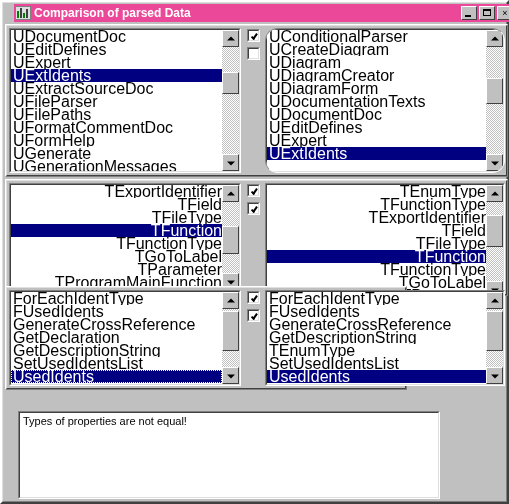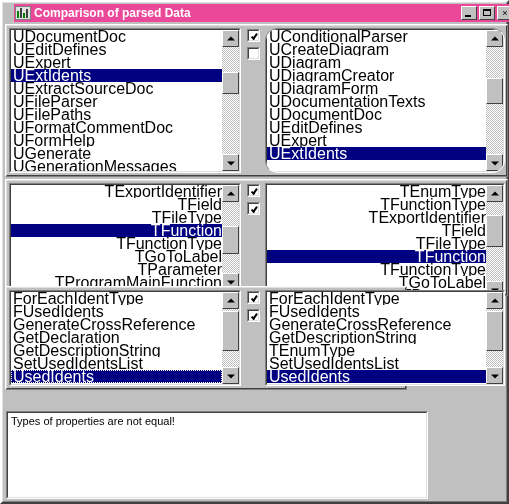--- a/index.html
+++ b/index.html
@@ -285,21 +285,21 @@
   }
   .tick .s2 {
     left: 3px; top: 1px;
     width: 2px; height: 7px;
     transform: rotate(35deg);
   }
 
   
   #msgbox {
     position: absolute;
-    left: 4px;
+    left: 16px;
     top: 409px;
     width: 422px;
     height: 88px;
     background: #ffffff;
     box-sizing: border-box;
     border-top: 1px solid #808080;
     border-left: 1px solid #808080;
     border-right: 1px solid #ffffff;
     border-bottom: 1px solid #ffffff;
   }

